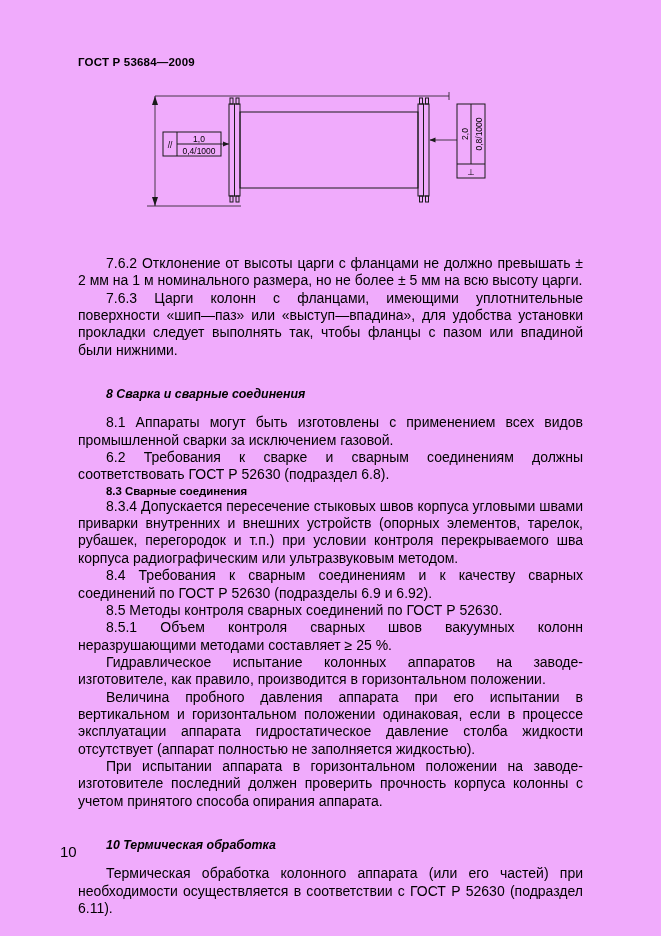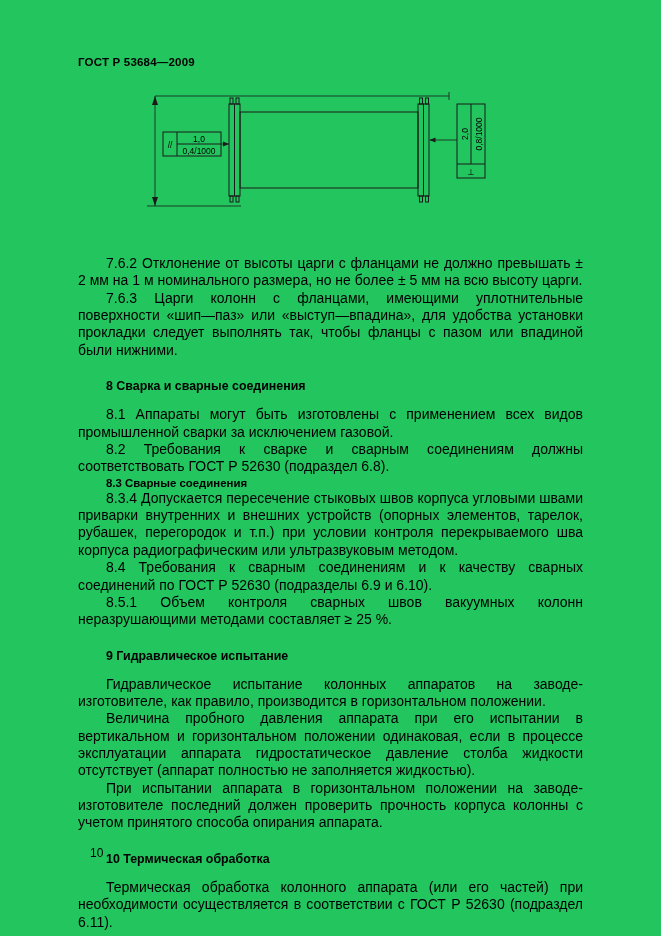--- a/index.html
+++ b/index.html
@@ -1,21 +1,21 @@
 <!DOCTYPE html>
 <html><head>
 <meta charset="utf-8">
 <style>
   html, body { margin: 0; padding: 0; background: #e8e8e8; }
   .page {
     position: relative;
     width: 661px;
     height: 936px;
     margin: 0 auto;
-    background: #22c55e;
+    background: #f0abfc;
     font-family: "Liberation Sans", sans-serif;
     color: #000;
     box-sizing: border-box;
     padding: 56px 78px 0 78px;
     overflow: hidden;
   }
   .doc-header {
     font-size: 11.5px;
     font-weight: bold;
     letter-spacing: 0.2px;
@@ -37,33 +37,34 @@
   .para {
     font-size: 14px;
     line-height: 1.24;
     text-align: justify;
     text-indent: 28px;
   }
   .heading {
     font-size: 12.4px;
     font-weight: bold;
     text-indent: 28px;
-    margin: 20px 0 13px 0;
+    margin: 28px 0 13px 0;
+    font-style: italic;
   }
   .subheading {
     font-size: 11.4px;
     font-weight: bold;
     line-height: 1.24;
     text-indent: 28px;
   }
   .page-number {
     position: absolute;
-    left: 90px;
+    left: 60px;
     bottom: 76px;
-    font-size: 12px;
+    font-size: 15px;
   }
 </style>
 </head>
 <body>
 
 <div class="page">
 
   <div class="doc-header">ГОСТ  Р 53684—2009</div>
 
   <div class="figure-wrap">
@@ -122,26 +123,26 @@
       </g>
     </svg>
 
   </div>
 
   <div>
     <div class="para">7.6.2  Отклонение от высоты царги с фланцами не должно превышать ± 2 мм на 1 м номинального размера, но не более ± 5 мм на всю высоту царги.</div>
     <div class="para">7.6.3  Царги колонн с фланцами, имеющими уплотнительные поверхности «шип—паз» или «выступ—впадина», для удобства установки прокладки следует выполнять так, чтобы фланцы с пазом или впадиной были нижними.</div>
     <div class="heading">8  Сварка и сварные соединения</div>
     <div class="para">8.1  Аппараты могут быть изготовлены с применением всех видов промышленной сварки за исключением газовой.</div>
-    <div class="para">8.2  Требования к сварке и сварным соединениям должны соответствовать ГОСТ Р 52630 (подраздел 6.8).</div>
+    <div class="para">6.2  Требования к сварке и сварным соединениям должны соответствовать ГОСТ Р 52630 (подраздел 6.8).</div>
     <div class="subheading">8.3  Сварные соединения</div>
     <div class="para">8.3.4  Допускается пересечение стыковых швов корпуса угловыми швами приварки внутренних и внешних устройств (опорных элементов, тарелок, рубашек, перегородок и т.п.) при условии контроля перекрываемого шва корпуса  радиографическим или ультразвуковым методом.</div>
-    <div class="para">8.4  Требования к сварным соединениям и к качеству сварных соединений по  ГОСТ Р 52630 (подразделы 6.9 и 6.10).</div>
+    <div class="para">8.4  Требования к сварным соединениям и к качеству сварных соединений по  ГОСТ Р 52630 (подразделы 6.9 и 6.92).</div>
+    <div class="para">8.5  Методы контроля сварных соединений по ГОСТ Р 52630.</div>
     <div class="para">8.5.1  Объем контроля сварных швов вакуумных колонн неразрушающими методами составляет ≥ 25 %.</div>
-    <div class="heading">9  Гидравлическое испытание</div>
     <div class="para">Гидравлическое испытание колонных аппаратов на заводе-изготовителе, как правило, производится в горизонтальном положении.</div>
     <div class="para">Величина пробного давления аппарата при его испытании в вертикальном и горизонтальном положении одинаковая, если в процессе эксплуатации аппарата  гидростатическое давление столба жидкости отсутствует (аппарат полностью не заполняется жидкостью).</div>
     <div class="para">При испытании аппарата в горизонтальном положении на заводе-изготовителе последний должен проверить прочность корпуса колонны с учетом принятого способа опирания аппарата.</div>
     <div class="heading">10  Термическая обработка</div>
     <div class="para">Термическая обработка колонного аппарата (или его частей) при необходимости осуществляется в соответствии с ГОСТ Р 52630 (подраздел 6.11).</div>
   </div>
 
   <div class="page-number">10</div>
 
 </div>

